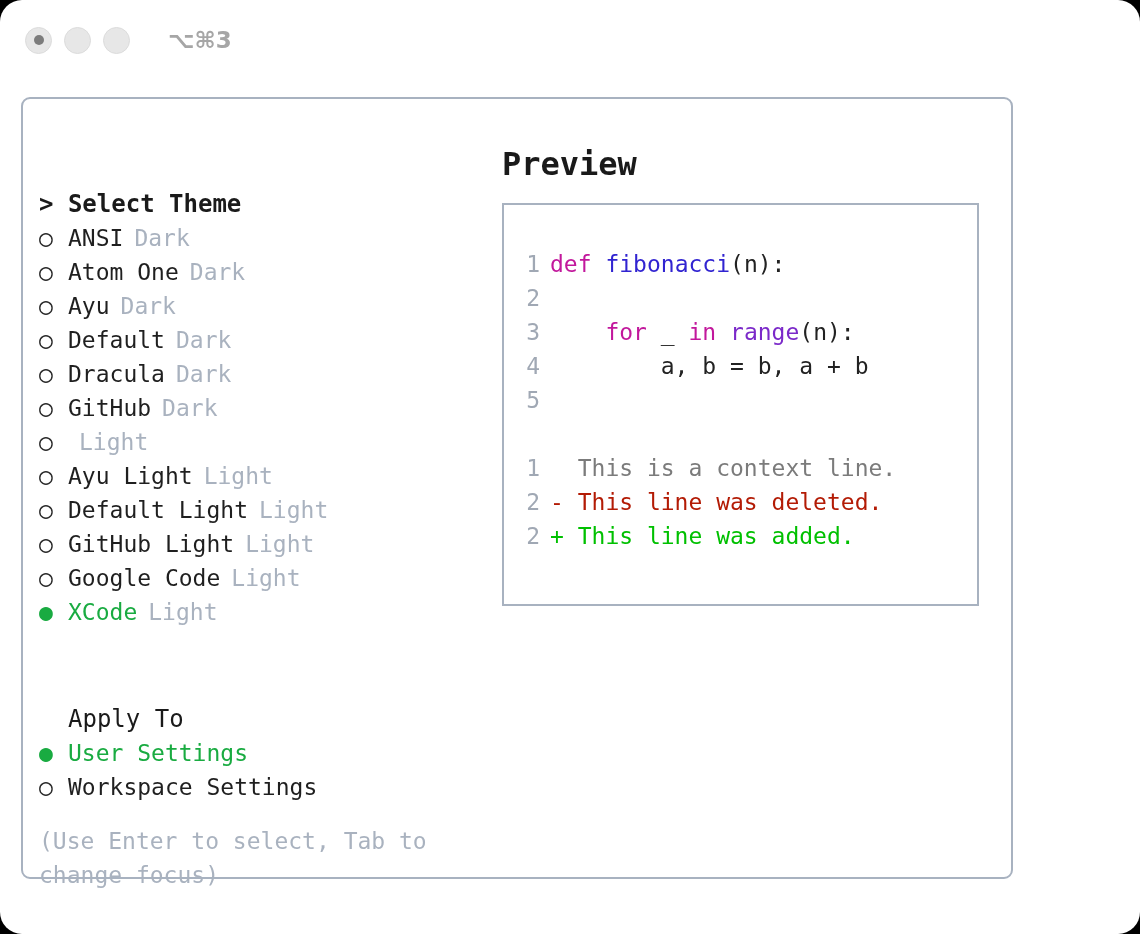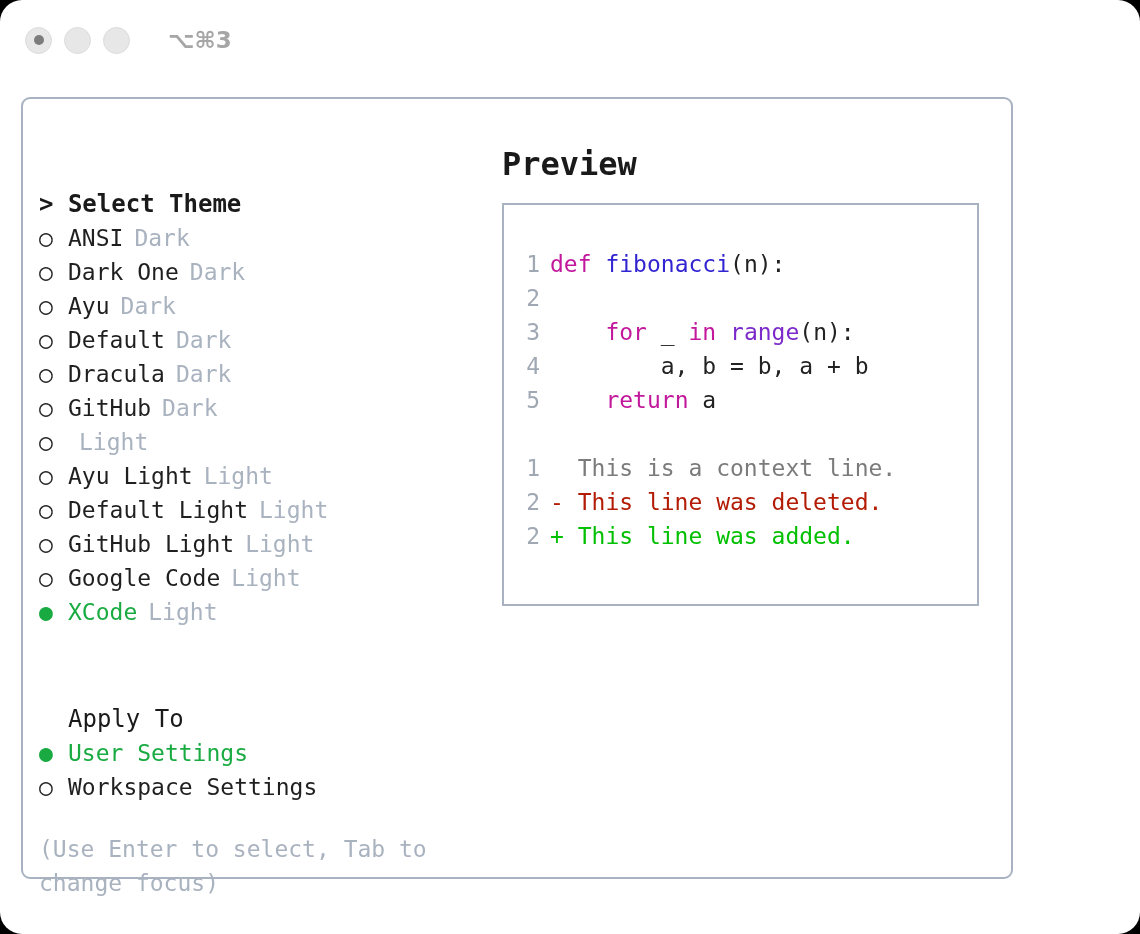--- a/index.html
+++ b/index.html
@@ -132,21 +132,21 @@
     color: #19ab41;
   }
   .opt-tag {
     color: #a9b2bf;
     margin-left: 11px;
   }
 
   .spacer-apply { height: 33px; }
 
   .hint {
-    margin-top: 28px;
+    margin-top: 20px;
     font-size: 23px;
     line-height: 34px;
     color: #a9b2bf;
     width: 410px;
     white-space: pre-wrap;
   }
 
   
   .right-col {
     position: absolute;
@@ -215,21 +215,21 @@
 
   <div class="panel">
     <div class="columns">
 
       <div class="left-col">
 
         <div class="section-title">&gt; Select Theme</div>
 
         <div id="theme-list">
             <div class="opt-row"><span class="bullet">○</span><span class="opt-label">ANSI</span><span class="opt-tag">Dark</span></div>
-            <div class="opt-row"><span class="bullet">○</span><span class="opt-label">Dark One</span><span class="opt-tag">Dark</span></div>
+            <div class="opt-row"><span class="bullet">○</span><span class="opt-label">Atom One</span><span class="opt-tag">Dark</span></div>
             <div class="opt-row"><span class="bullet">○</span><span class="opt-label">Ayu</span><span class="opt-tag">Dark</span></div>
             <div class="opt-row"><span class="bullet">○</span><span class="opt-label">Default</span><span class="opt-tag">Dark</span></div>
             <div class="opt-row"><span class="bullet">○</span><span class="opt-label">Dracula</span><span class="opt-tag">Dark</span></div>
             <div class="opt-row"><span class="bullet">○</span><span class="opt-label">GitHub</span><span class="opt-tag">Dark</span></div>
             <div class="opt-row"><span class="bullet">○</span><span class="opt-tag">Light</span></div>
             <div class="opt-row"><span class="bullet">○</span><span class="opt-label">Ayu Light</span><span class="opt-tag">Light</span></div>
             <div class="opt-row"><span class="bullet">○</span><span class="opt-label">Default Light</span><span class="opt-tag">Light</span></div>
             <div class="opt-row"><span class="bullet">○</span><span class="opt-label">GitHub Light</span><span class="opt-tag">Light</span></div>
             <div class="opt-row"><span class="bullet">○</span><span class="opt-label">Google Code</span><span class="opt-tag">Light</span></div>
             <div class="opt-row selected"><span class="bullet sel">●</span><span class="opt-label">XCode</span><span class="opt-tag">Light</span></div>
@@ -249,21 +249,21 @@
 
       <div class="right-col">
         <div class="preview-title">Preview</div>
 
         <div class="preview-box">
           <div id="code-block">
               <div class="code-line"><span class="lineno">1</span><span class="codetext"><span class="tok-kw">def</span><span class="tok-plain"> </span><span class="tok-fn">fibonacci</span><span class="tok-plain">(n):</span></span></div>
               <div class="code-line"><span class="lineno">2</span></div>
               <div class="code-line"><span class="lineno">3</span><span class="codetext"><span class="tok-plain">    </span><span class="tok-kw">for</span><span class="tok-plain"> _ </span><span class="tok-kw">in</span><span class="tok-plain"> </span><span class="tok-builtin">range</span><span class="tok-plain">(n):</span></span></div>
               <div class="code-line"><span class="lineno">4</span><span class="codetext"><span class="tok-plain">        a, b = b, a + b</span></span></div>
-              <div class="code-line"><span class="lineno">5</span><span class="codetext"><span class="tok-plain">    </span><span class="tok-kw">return</span><span class="tok-plain"> a</span></span></div>
+              <div class="code-line"><span class="lineno">5</span></div>
             </div>
           <div class="blank-line"></div>
           <div id="diff-block">
               <div class="code-line"><span class="lineno">1</span><span class="codetext"><span class="tok-ctx">  This is a context line.</span></span></div>
               <div class="code-line"><span class="lineno">2</span><span class="codetext"><span class="tok-del">- This line was deleted.</span></span></div>
               <div class="code-line"><span class="lineno">2</span><span class="codetext"><span class="tok-add">+ This line was added.</span></span></div>
             </div>
         </div>
       </div>
 

